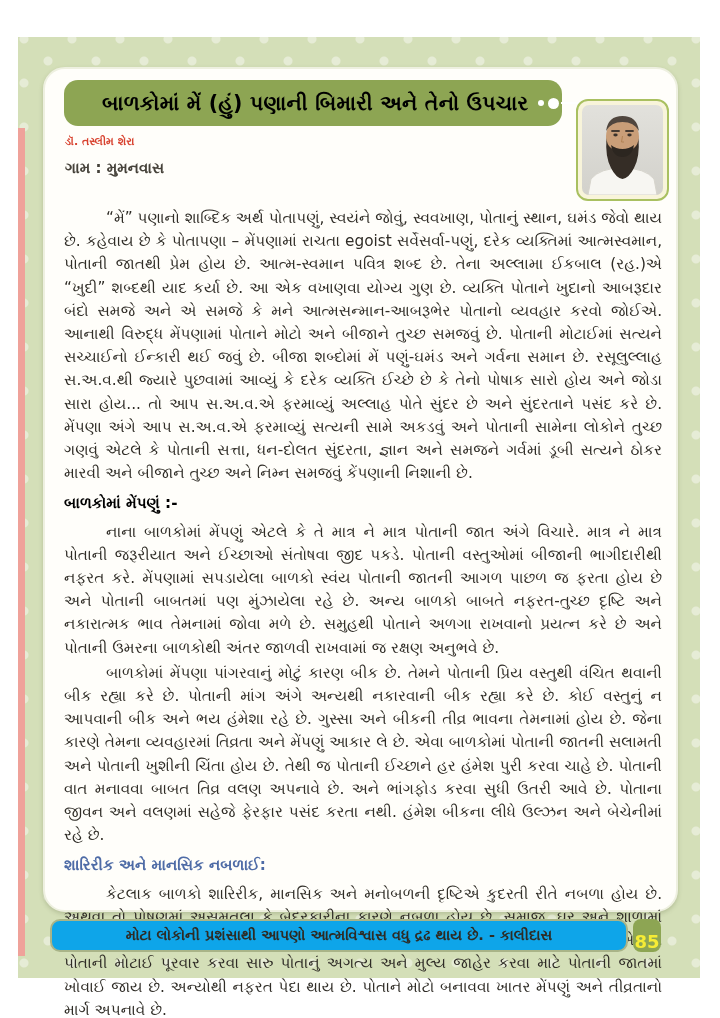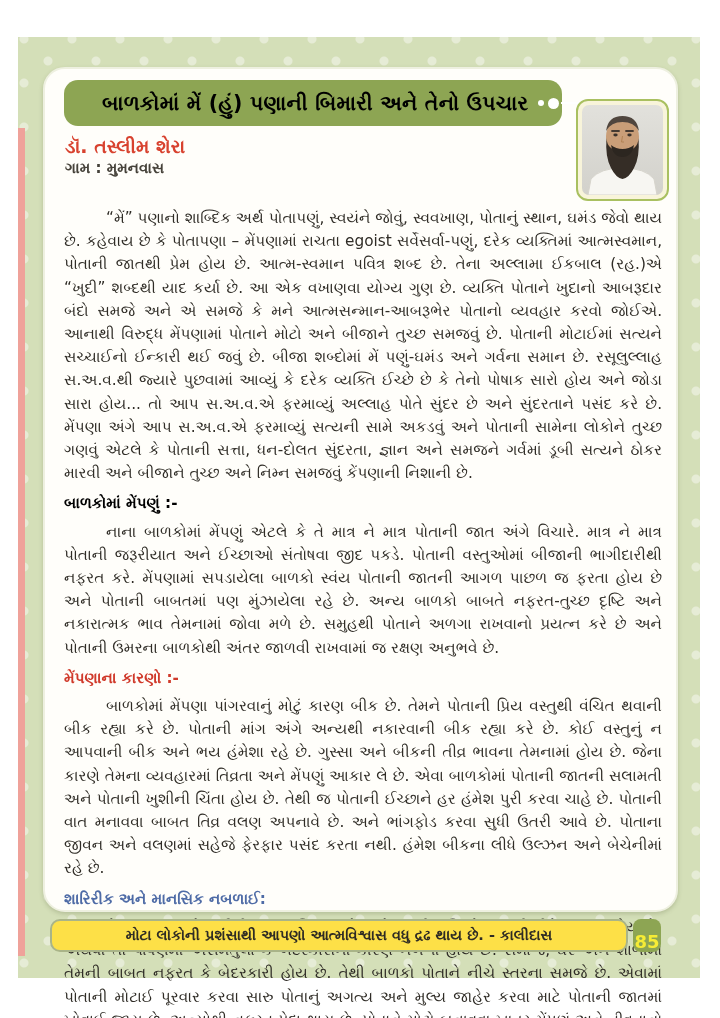--- a/index.html
+++ b/index.html
@@ -42,39 +42,39 @@
   .dot.big{width:11px;height:11px;}
   .rule{display:inline-block;width:52px;height:2px;background:#ffffff;margin-left:2px;}
   .photo-frame{
     position:absolute;left:531px;top:30px;width:93px;height:102px;
     background:#f8f4da;border:2px solid #a9c060;border-radius:12px;
     box-sizing:border-box;padding:4px;
   }
   .photo-frame svg{display:block;border-radius:7px;}
   .author-name{
     position:absolute;left:20px;top:66px;
-    color:#d8422f;font-weight:bold;font-size:19px;
+    color:#d8422f;font-weight:bold;font-size:11px;
   }
   .author-village{
     position:absolute;left:20px;top:90px;
     color:#46423a;font-weight:bold;font-size:15px;
   }
   .body-flow{
     position:absolute;left:19px;top:138px;width:598px;
     font-size:15.3px;line-height:23.2px;text-align:justify;
     color:#2f2c26;
   }
   .para{text-indent:42px;margin:0 0 2px 0;}
   .h-blk{font-weight:bold;font-size:15.2px;margin:7px 0 5px 0;text-indent:0;}
   .h-maroon{color:#000000;}
   .h-red{color:#d03a2b;}
   .h-blue{color:#4e6ba6;}
   .footer-bar{
     position:absolute;left:50px;top:919px;width:578px;height:33px;
-    background:#fde047;border:2px solid #a9b488;border-radius:10px;
+    background:#0ea5e9;border:2px solid #a9b488;border-radius:10px;
     box-sizing:border-box;
     display:flex;align-items:center;justify-content:center;
     font-weight:bold;font-size:14.5px;color:#2e2b24;
   }
   .page-box{
     position:absolute;left:633px;top:919px;width:28px;height:33px;
     background:#8da553;border-radius:8px;
     display:flex;align-items:flex-end;justify-content:center;
     color:#f6ec35;font-weight:bold;font-size:18px;
   }
@@ -121,21 +121,20 @@
       </svg>
     </div>
 
     <div class="author-name">ડૉ. તસ્લીમ શેરા</div>
     <div class="author-village">ગામ : મુમનવાસ</div>
 
     <div class="body-flow">
       <p class="para">“મેં” પણાનો શાબ્દિક અર્થ પોતાપણું, સ્વયંને જોવું, સ્વવખાણ, પોતાનું સ્થાન, ઘમંડ જેવો થાય છે. કહેવાય છે કે પોતાપણા – મેંપણામાં રાચતા egoist સર્વેસર્વા-પણું, દરેક વ્યક્તિમાં આત્મસ્વમાન, પોતાની જાતથી પ્રેમ હોય છે. આત્મ-સ્વમાન પવિત્ર શબ્દ છે. તેના અલ્લામા ઈકબાલ (રહ.)એ “ખુદી” શબ્દથી યાદ કર્યા છે. આ એક વખાણવા યોગ્ય ગુણ છે. વ્યક્તિ પોતાને ખુદાનો આબરૂદાર બંદો સમજે અને એ સમજે કે મને આત્મસન્માન-આબરૂભેર પોતાનો વ્યવહાર કરવો જોઈએ. આનાથી વિરુદ્ધ મેંપણામાં પોતાને મોટો અને બીજાને તુચ્છ સમજવું છે. પોતાની મોટાઈમાં સત્યને સચ્ચાઈનો ઈન્કારી થઈ જવું છે. બીજા શબ્દોમાં મેં પણું-ઘમંડ અને ગર્વના સમાન છે. રસૂલુલ્લાહ સ.અ.વ.થી જ્યારે પુછવામાં આવ્યું કે દરેક વ્યક્તિ ઈચ્છે છે કે તેનો પોષાક સારો હોય અને જોડા સારા હોય... તો આપ સ.અ.વ.એ ફરમાવ્યું અલ્લાહ પોતે સુંદર છે અને સુંદરતાને પસંદ કરે છે. મેંપણા અંગે આપ સ.અ.વ.એ ફરમાવ્યું સત્યની સામે અકડવું અને પોતાની સામેના લોકોને તુચ્છ ગણવું એટલે કે પોતાની સત્તા, ધન-દોલત  સુંદરતા, જ્ઞાન અને સમજને ગર્વમાં ડૂબી સત્યને ઠોકર મારવી અને બીજાને તુચ્છ અને નિમ્ન સમજવું કેંપણાની નિશાની છે.</p>
       <div class="h-blk h-maroon">બાળકોમાં મેંપણું :-</div>
       <p class="para">નાના બાળકોમાં મેંપણું એટલે કે તે માત્ર ને માત્ર પોતાની જાત અંગે વિચારે. માત્ર ને માત્ર પોતાની જરૂરીયાત અને ઈચ્છાઓ સંતોષવા જીદ પકડે. પોતાની વસ્તુઓમાં બીજાની ભાગીદારીથી નફરત કરે. મેંપણામાં સપડાયેલા બાળકો સ્વંય પોતાની જાતની આગળ પાછળ જ ફરતા હોય છે અને પોતાની બાબતમાં પણ મુંઝાયેલા રહે છે. અન્ય બાળકો બાબતે નફરત-તુચ્છ દૃષ્ટિ અને નકારાત્મક ભાવ તેમનામાં જોવા મળે છે. સમુહથી પોતાને અળગા રાખવાનો પ્રયત્ન કરે છે અને પોતાની ઉમરના બાળકોથી અંતર જાળવી રાખવામાં જ રક્ષણ અનુભવે છે.</p>
-      <div class="h-blk h-red">મેંપણાના કારણો :-</div>
       <p class="para">બાળકોમાં મેંપણા પાંગરવાનું મોટું કારણ બીક છે. તેમને પોતાની પ્રિય વસ્તુથી વંચિત થવાની બીક રહ્યા કરે છે. પોતાની માંગ અંગે અન્યથી નકારવાની બીક રહ્યા કરે છે. કોઈ વસ્તુનું ન આપવાની બીક અને ભય હંમેશા રહે છે. ગુસ્સા અને બીકની તીવ્ર ભાવના તેમનામાં હોય છે. જેના કારણે તેમના વ્યવહારમાં તિવ્રતા અને મેંપણું આકાર લે છે. એવા બાળકોમાં પોતાની જાતની સલામતી અને પોતાની ખુશીની ચિંતા હોય છે. તેથી જ પોતાની ઈચ્છાને હર હંમેશ પુરી કરવા ચાહે છે. પોતાની વાત મનાવવા બાબત તિવ્ર વલણ અપનાવે છે. અને ભાંગફોડ કરવા સુધી ઉતરી આવે છે. પોતાના જીવન અને વલણમાં સહેજે ફેરફાર પસંદ કરતા નથી. હંમેશ બીકના લીધે ઉલ્ઝન અને બેચેનીમાં રહે છે.</p>
       <div class="h-blk h-blue">શારિરીક અને માનસિક નબળાઈ:</div>
       <p class="para">કેટલાક બાળકો શારિરીક, માનસિક અને મનોબળની દૃષ્ટિએ કુદરતી રીતે નબળા હોય છે. અથવા તો પોષણમાં અસમતુલા કે બેદરકારીના કારણે નબળા હોય છે. સમાજ, ઘર અને શાળામાં તેમની બાબત નફરત કે બેદરકારી હોય છે. તેથી બાળકો પોતાને નીચે સ્તરના સમજે છે. એવામાં પોતાની મોટાઈ પૂરવાર કરવા સારુ પોતાનું અગત્ય અને મુલ્ય જાહેર કરવા માટે પોતાની જાતમાં ખોવાઈ જાય છે. અન્યોથી નફરત પેદા થાય છે. પોતાને મોટો બનાવવા ખાતર મેંપણું અને તીવ્રતાનો માર્ગ અપનાવે છે.</p>
 
     </div>
 
   </div>
 
   <div class="footer-bar">
     <span>મોટા લોકોની પ્રશંસાથી આપણો આત્મવિશ્વાસ વધુ દ્રઢ થાય છે. - કાલીદાસ</span>

